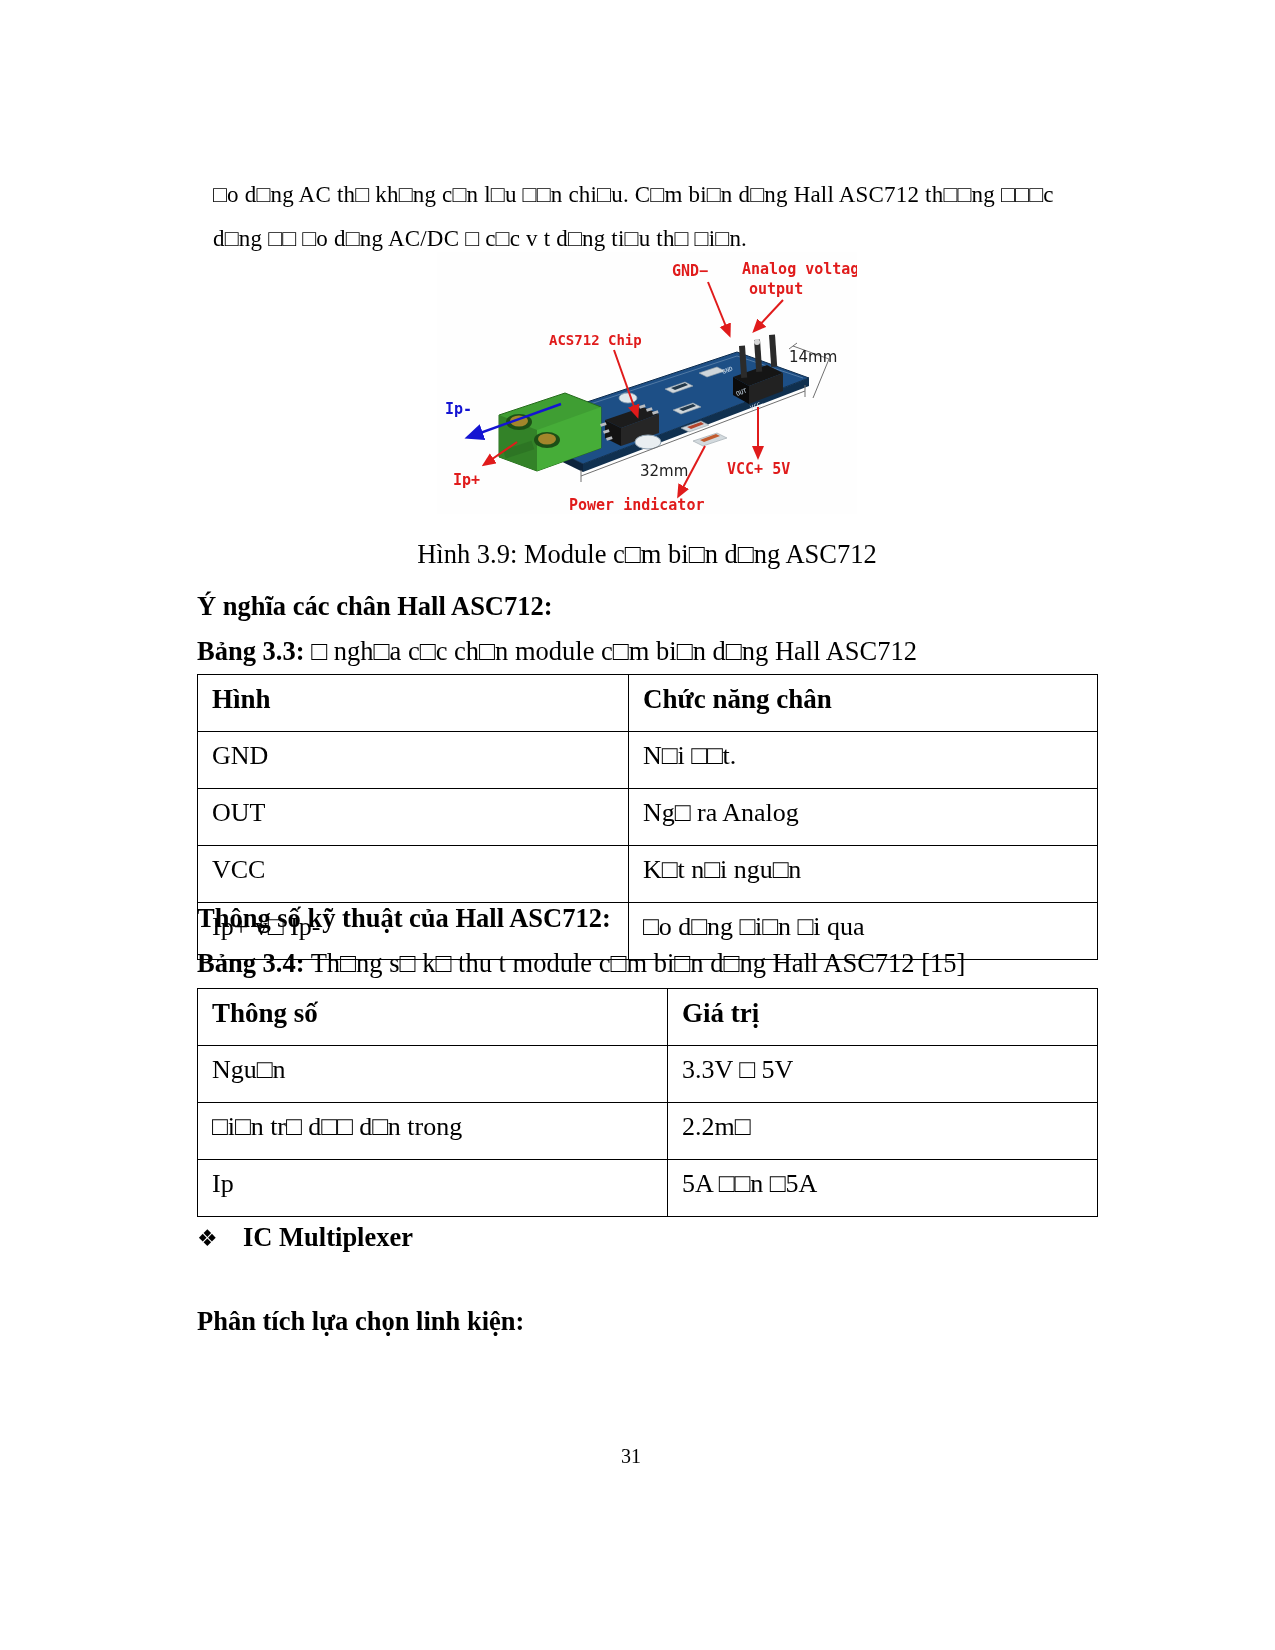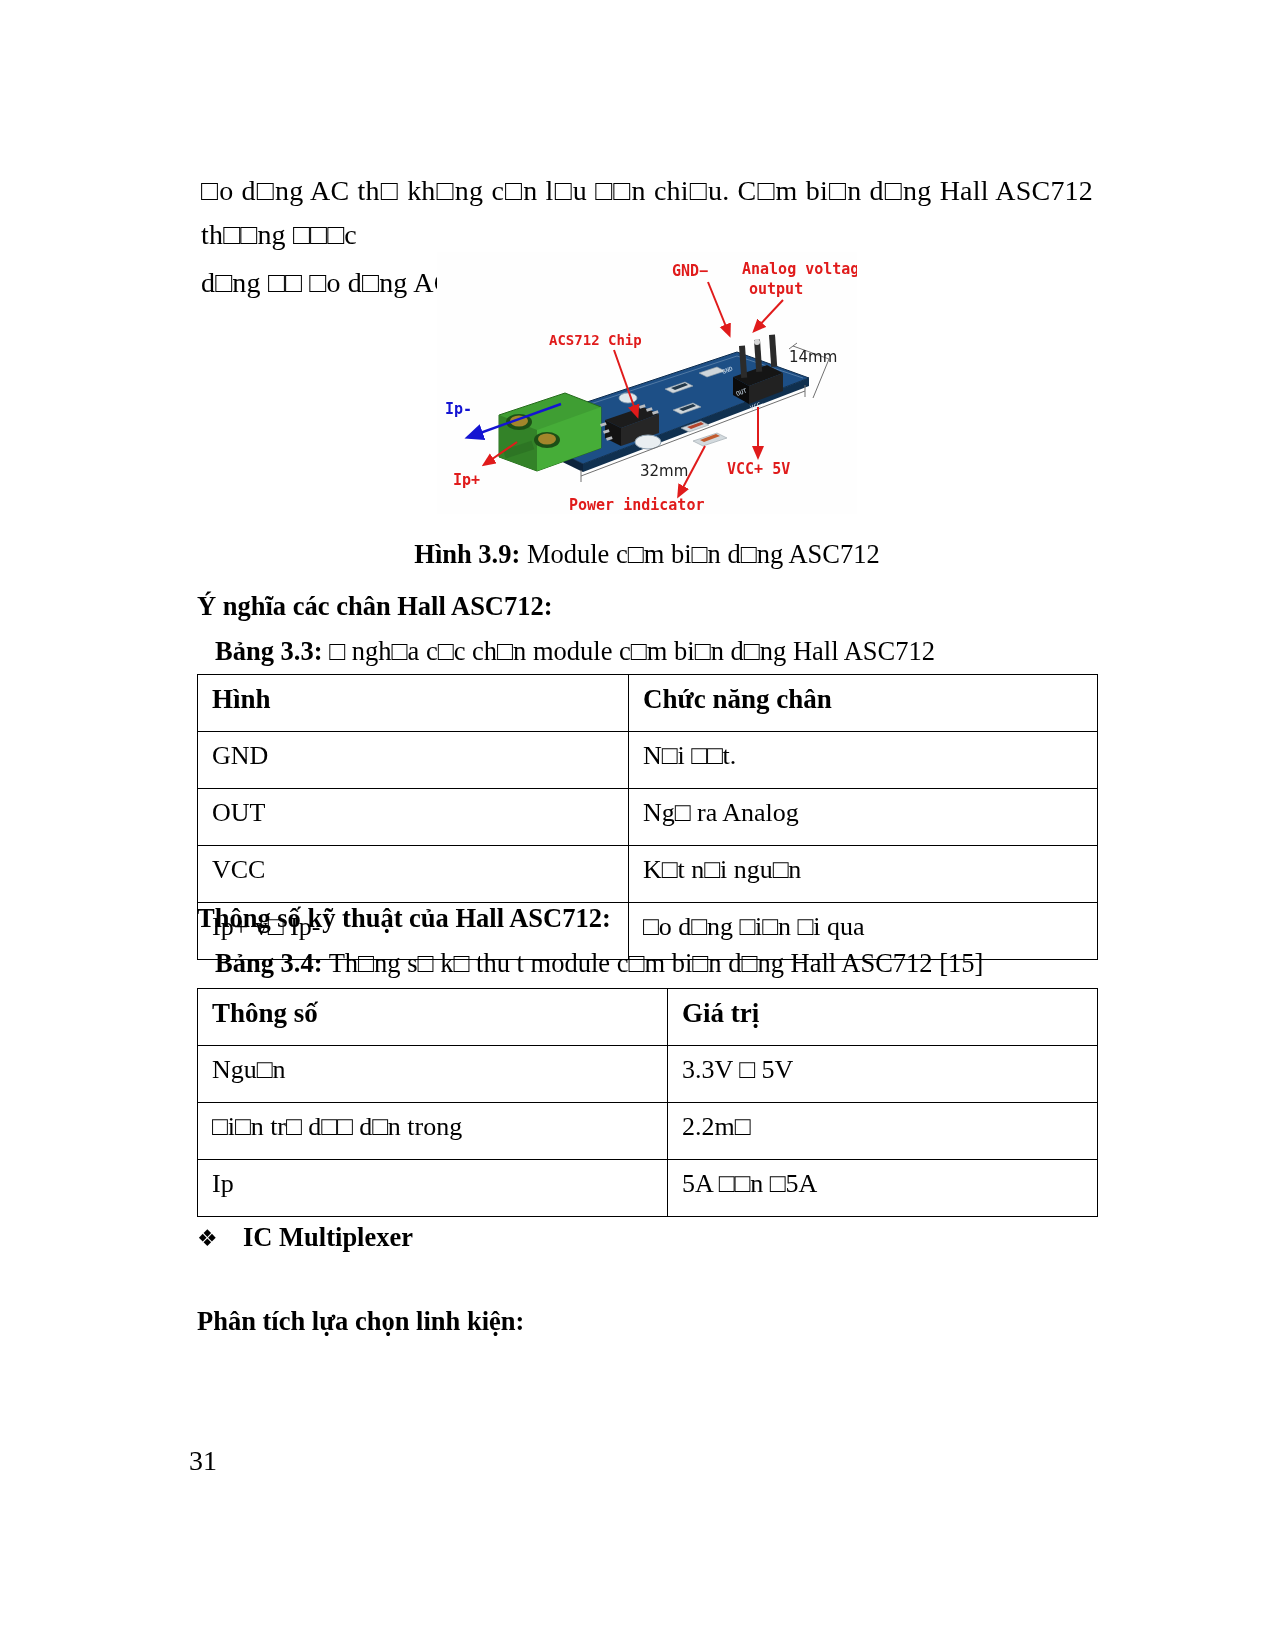--- a/index.html
+++ b/index.html
@@ -17,24 +17,24 @@
     box-sizing: border-box;
     overflow: hidden;
   }
   .content {
     position: absolute;
     left: 197px;
     top: 0;
     width: 900px;
   }
   .body-para {
-    font-size: 28px;
-    line-height: 44px;
+    font-size: 23px;
+    line-height: 28px;
     text-align: justify;
-    margin: 4px;
+    margin: 16px;
     letter-spacing: 0.2px;
   }
   .para-block {
     position: absolute;
     top: 165px;
     left: 0;
     width: 900px;
   }
 
   
@@ -56,33 +56,33 @@
 
   .caption {
     position: absolute;
     top: 537px;
     left: 0;
     width: 900px;
     text-align: center;
     font-size: 26.5px;
     line-height: 34px;
   }
-  .caption b { font-weight: bold; margin-top: 39px; }
+  .caption b { font-weight: normal; margin-top: 39px; }
 
   .heading {
     position: absolute;
     left: 0;
     width: 900px;
     font-size: 26.5px;
     font-weight: bold;
     line-height: 34px;
   }
   .tbl-caption {
     position: absolute;
-    left: 18px;
+    left: 0;
     width: 900px;
     font-size: 26.5px;
     line-height: 34px;
   }
   .tbl-caption b { font-weight: bold; }
 
   table.doc-table {
     position: absolute;
     left: 0;
     border-collapse: collapse;
@@ -116,24 +116,24 @@
     line-height: 34px;
   }
   .bullet-glyph {
     font-family: "DejaVu Sans", sans-serif;
     font-size: 23px;
     display: inline-block;
     width: 46px;
   }
   .page-number {
     position: absolute;
-    right: 8px;
+    right: 16px;
     top: 1445px;
-    font-size: 28px;
-    text-align: left;
+    font-size: 20px;
+    text-align: center;
     width: 900px;
   }
 </style>
 </head>
 <body>
 
 <div class="page">
   <div class="content">
 
     <div class="para-block">

